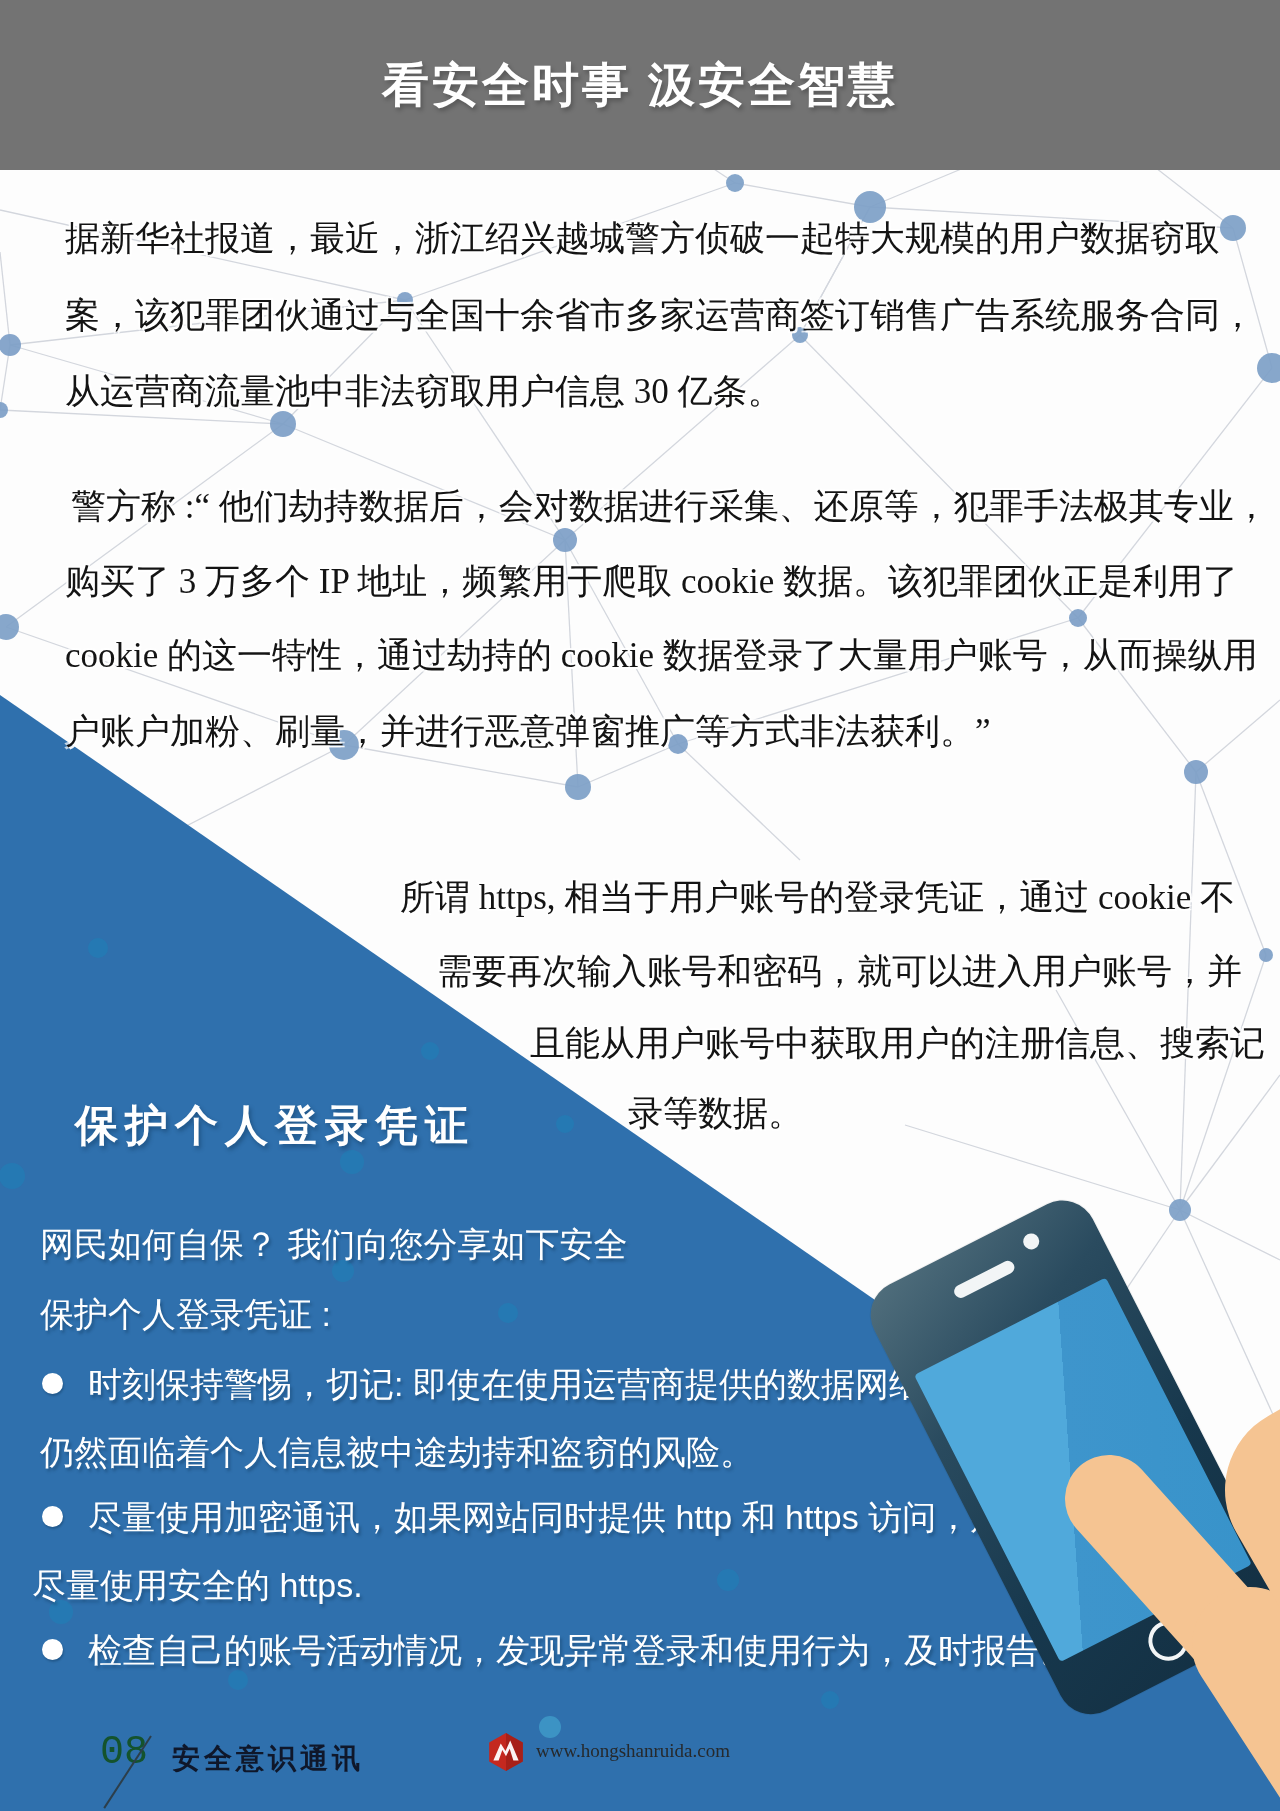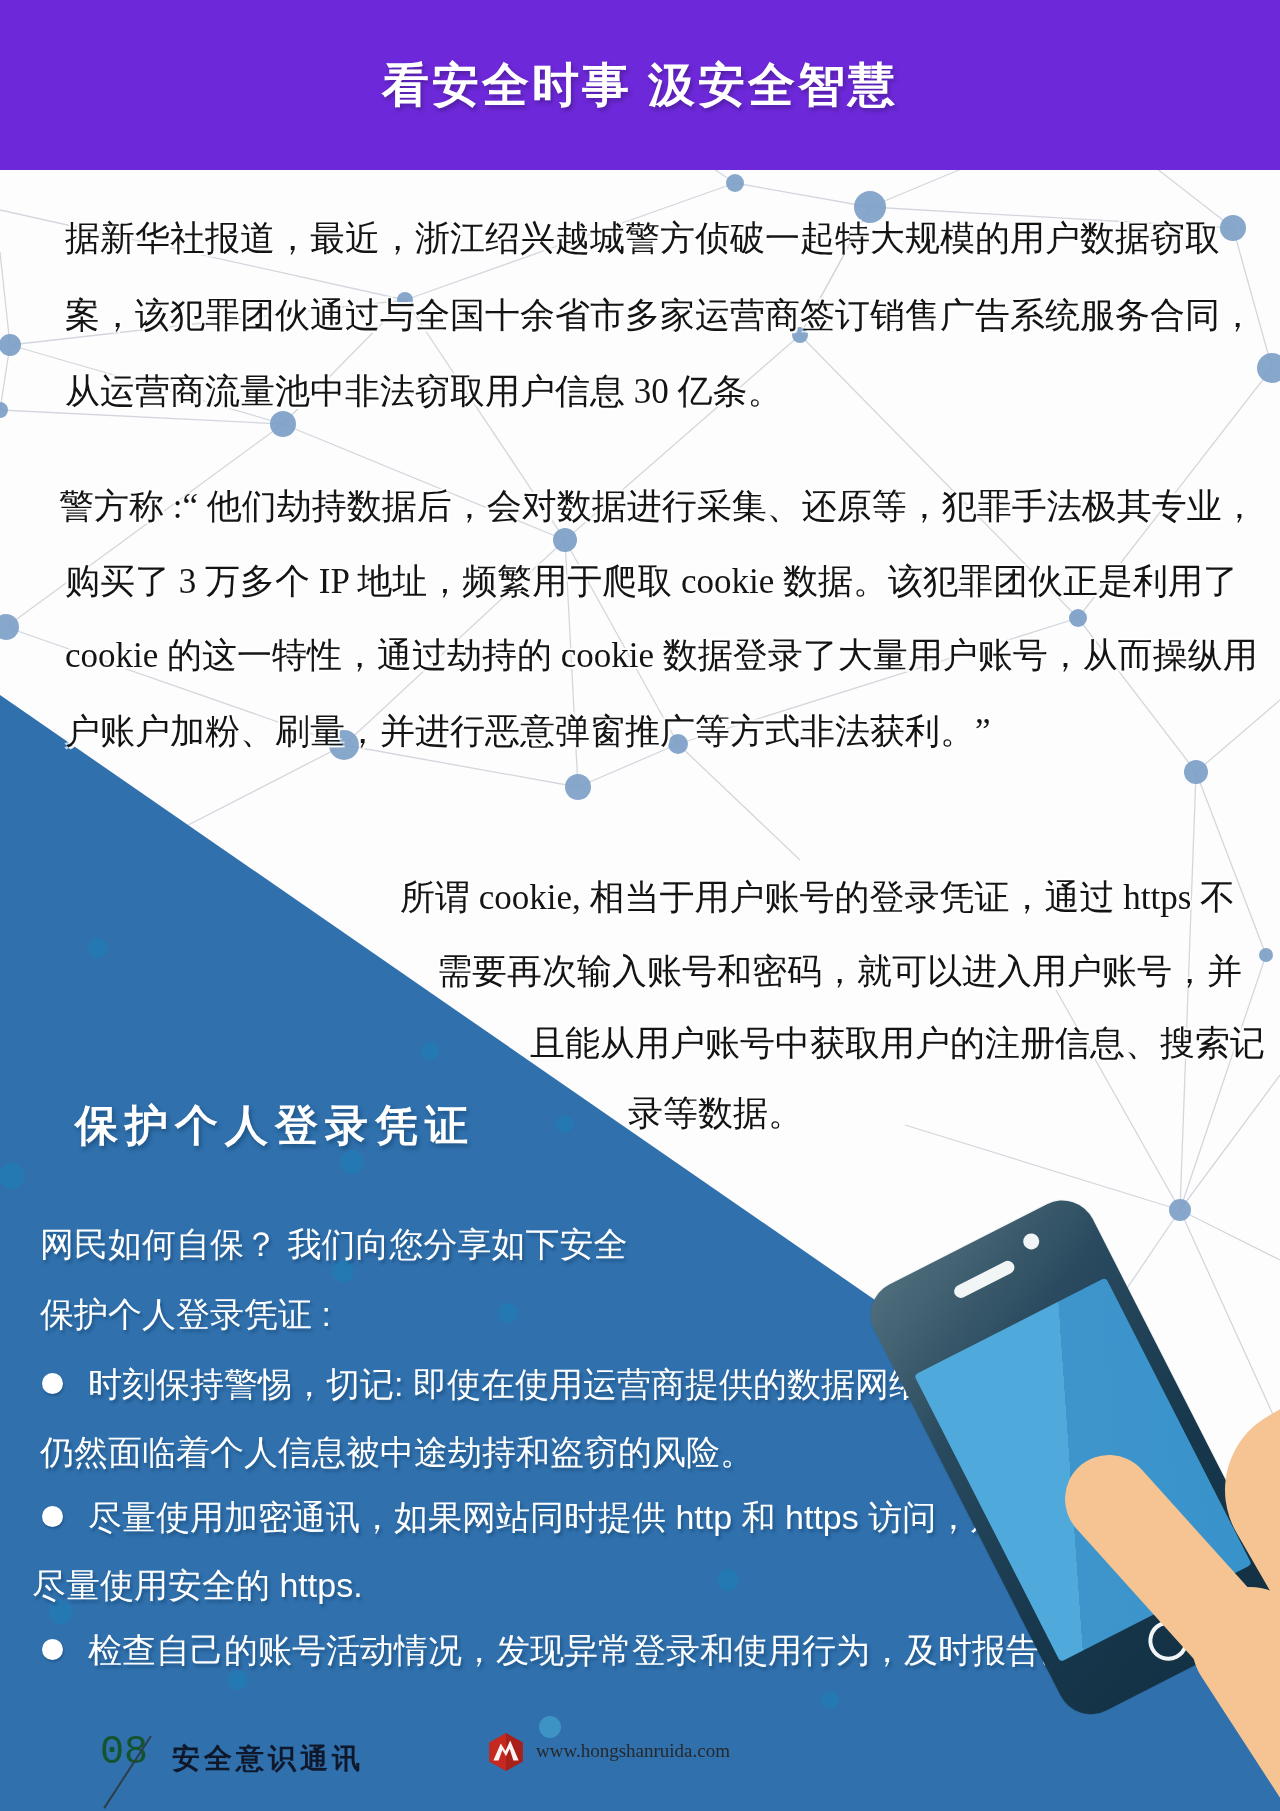--- a/index.html
+++ b/index.html
@@ -7,21 +7,21 @@
     position:relative; width:1280px; height:1811px; overflow:hidden;
     background:#fdfdfd; font-family:"Liberation Sans", sans-serif;
   }
   svg.layer{position:absolute; left:0; top:0;}
   .net{z-index:0;}
   .bluewedge{z-index:1;}
 
   
   .header{
     position:absolute; left:0; top:0; width:1280px; height:170px;
-    background:#6d28d9; z-index:4;
+    background:#737373; z-index:4;
     display:flex; align-items:center; justify-content:center;
   }
   .header .title{
     color:#ffffff; font-size:47px; font-weight:bold; letter-spacing:3px;
     text-shadow:2px 3px 4px rgba(0,0,0,.25);
   }
 
   
   .tline{
     position:absolute; z-index:3; white-space:nowrap;
@@ -206,26 +206,26 @@
   </svg>
 
   <div class="header">
     <div class="title">看安全时事 汲安全智慧</div>
   </div>
 
   <div class="tline" style="left:65px; top:215px;">据新华社报道，最近，浙江绍兴越城警方侦破一起特大规模的用户数据窃取</div>
   <div class="tline" style="left:65px; top:292px;">案，该犯罪团伙通过与全国十余省市多家运营商签订销售广告系统服务合同，</div>
   <div class="tline" style="left:65px; top:368px;">从运营商流量池中非法窃取用户信息 30 亿条。</div>
 
-  <div class="tline" style="left:59px; top:483px;">警方称 :“ 他们劫持数据后，会对数据进行采集、还原等，犯罪手法极其专业，</div>
+  <div class="tline" style="left:71px; top:483px;">警方称 :“ 他们劫持数据后，会对数据进行采集、还原等，犯罪手法极其专业，</div>
   <div class="tline" style="left:65px; top:558px;">购买了 3 万多个 IP 地址，频繁用于爬取 cookie 数据。该犯罪团伙正是利用了</div>
   <div class="tline" style="left:65px; top:632px;">cookie 的这一特性，通过劫持的 cookie 数据登录了大量用户账号，从而操纵用</div>
   <div class="tline" style="left:65px; top:708px;">户账户加粉、刷量，并进行恶意弹窗推广等方式非法获利。”</div>
 
-  <div class="tline" style="left:400px; top:874px;">所谓 cookie, 相当于用户账号的登录凭证，通过 https 不</div>
+  <div class="tline" style="left:400px; top:874px;">所谓 https, 相当于用户账号的登录凭证，通过 cookie 不</div>
   <div class="tline" style="left:437px; top:948px;">需要再次输入账号和密码，就可以进入用户账号，并</div>
   <div class="tline" style="left:530px; top:1020px;">且能从用户账号中获取用户的注册信息、搜索记</div>
   <div class="tline" style="left:628px; top:1090px;">录等数据。</div>
 
   <div class="tips-heading">保护个人登录凭证</div>
   <div class="wline" style="left:40px; top:1222px;">网民如何自保？ 我们向您分享如下安全</div>
   <div class="wline" style="left:40px; top:1292px;">保护个人登录凭证 :</div>
 
   <div class="bullet-dot" style="left:42px; top:1373px;"></div>
   <div class="wline" style="left:88px; top:1362px;">时刻保持警惕，切记: 即使在使用运营商提供的数据网络时，</div>

